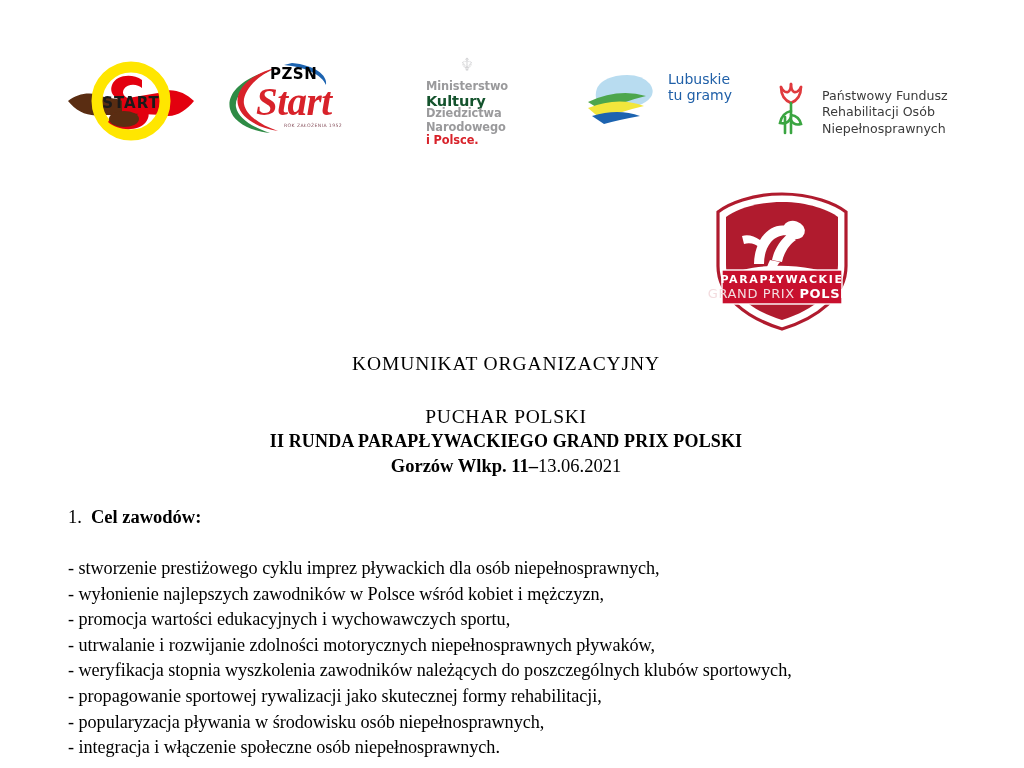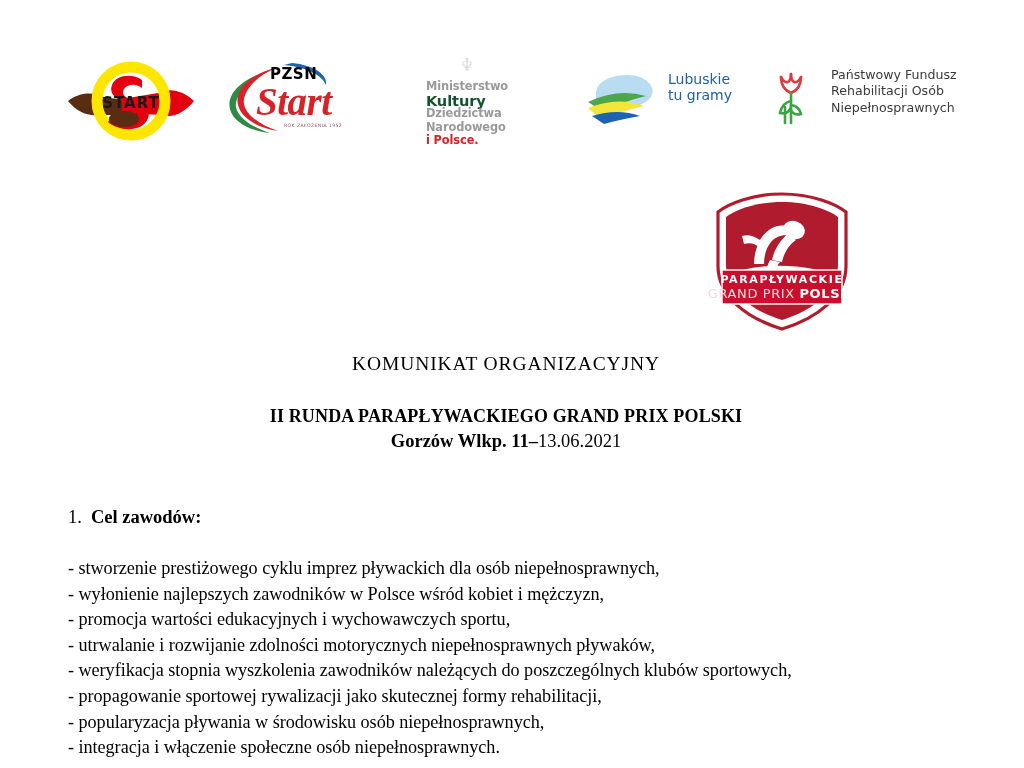--- a/index.html
+++ b/index.html
@@ -86,21 +86,21 @@
   .lub-text {
     font-family: "DejaVu Sans", sans-serif;
     font-size: 14px;
     line-height: 15.5px;
     color: #2060a8;
   }
 
   
   .pfron {
     width: 186px; height: 70px;
-    display: flex; align-items: flex-start; gap: 19px;
+    display: flex; align-items: flex-end; gap: 10px;
   }
   .pfron-text {
     font-family: "DejaVu Sans", sans-serif;
     font-size: 12.6px;
     line-height: 16.4px;
     color: #3b3b3b;
   }
 
   
   .emblem-wrap {
@@ -276,20 +276,21 @@
     <rect x="14" y="78" width="120" height="34" fill="#c8102e"></rect>
     <rect x="14" y="78" width="120" height="34" fill="none" stroke="#ffffff" stroke-width="1.4"></rect>
     <text x="74" y="91" text-anchor="middle" fill="#ffffff" font-family="DejaVu Sans, sans-serif" font-size="11" font-weight="700" letter-spacing="1.6">PARAPŁYWACKIE</text>
     <text x="74" y="106" text-anchor="middle" fill="#ffffff" font-family="DejaVu Sans, sans-serif" font-size="13" letter-spacing="0.6"><tspan fill="#f3dcdf">GRAND PRIX </tspan><tspan font-weight="700">POLSKI</tspan></text>
   </svg>
 </div>
 
 <div class="titles">
   <div class="t-komunikat">KOMUNIKAT ORGANIZACYJNY</div>
   <div class="t-gap"></div>
+  <div class="t-puchar">PUCHAR POLSKI</div>
   <div class="t-runda">II RUNDA PARAPŁYWACKIEGO GRAND PRIX POLSKI</div>
   <div class="t-gorzow"><span class="bold">Gorzów Wlkp. 11–</span><span>13.06.2021</span></div>
 </div>
 
 <div class="section">
   <div class="sec-head"><span class="sec-num">1.</span><span class="sec-title">Cel zawodów:</span></div>
   <div class="bullets">
     <div class="bullet">- stworzenie prestiżowego cyklu imprez pływackich dla osób niepełnosprawnych,</div>
     <div class="bullet">- wyłonienie najlepszych zawodników w Polsce wśród kobiet i mężczyzn,</div>
     <div class="bullet">- promocja wartości edukacyjnych i wychowawczych sportu,</div>

